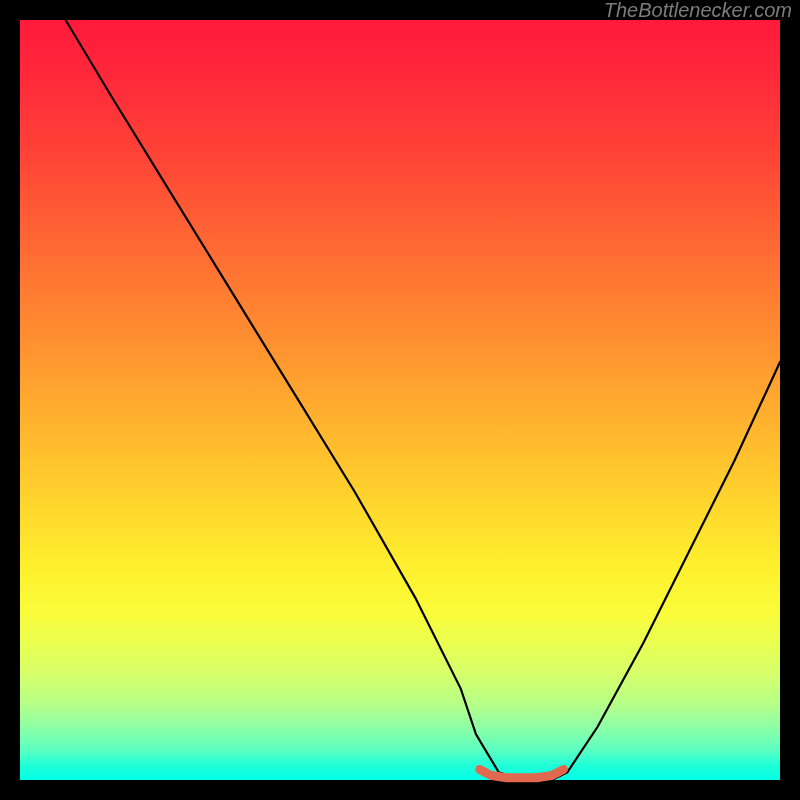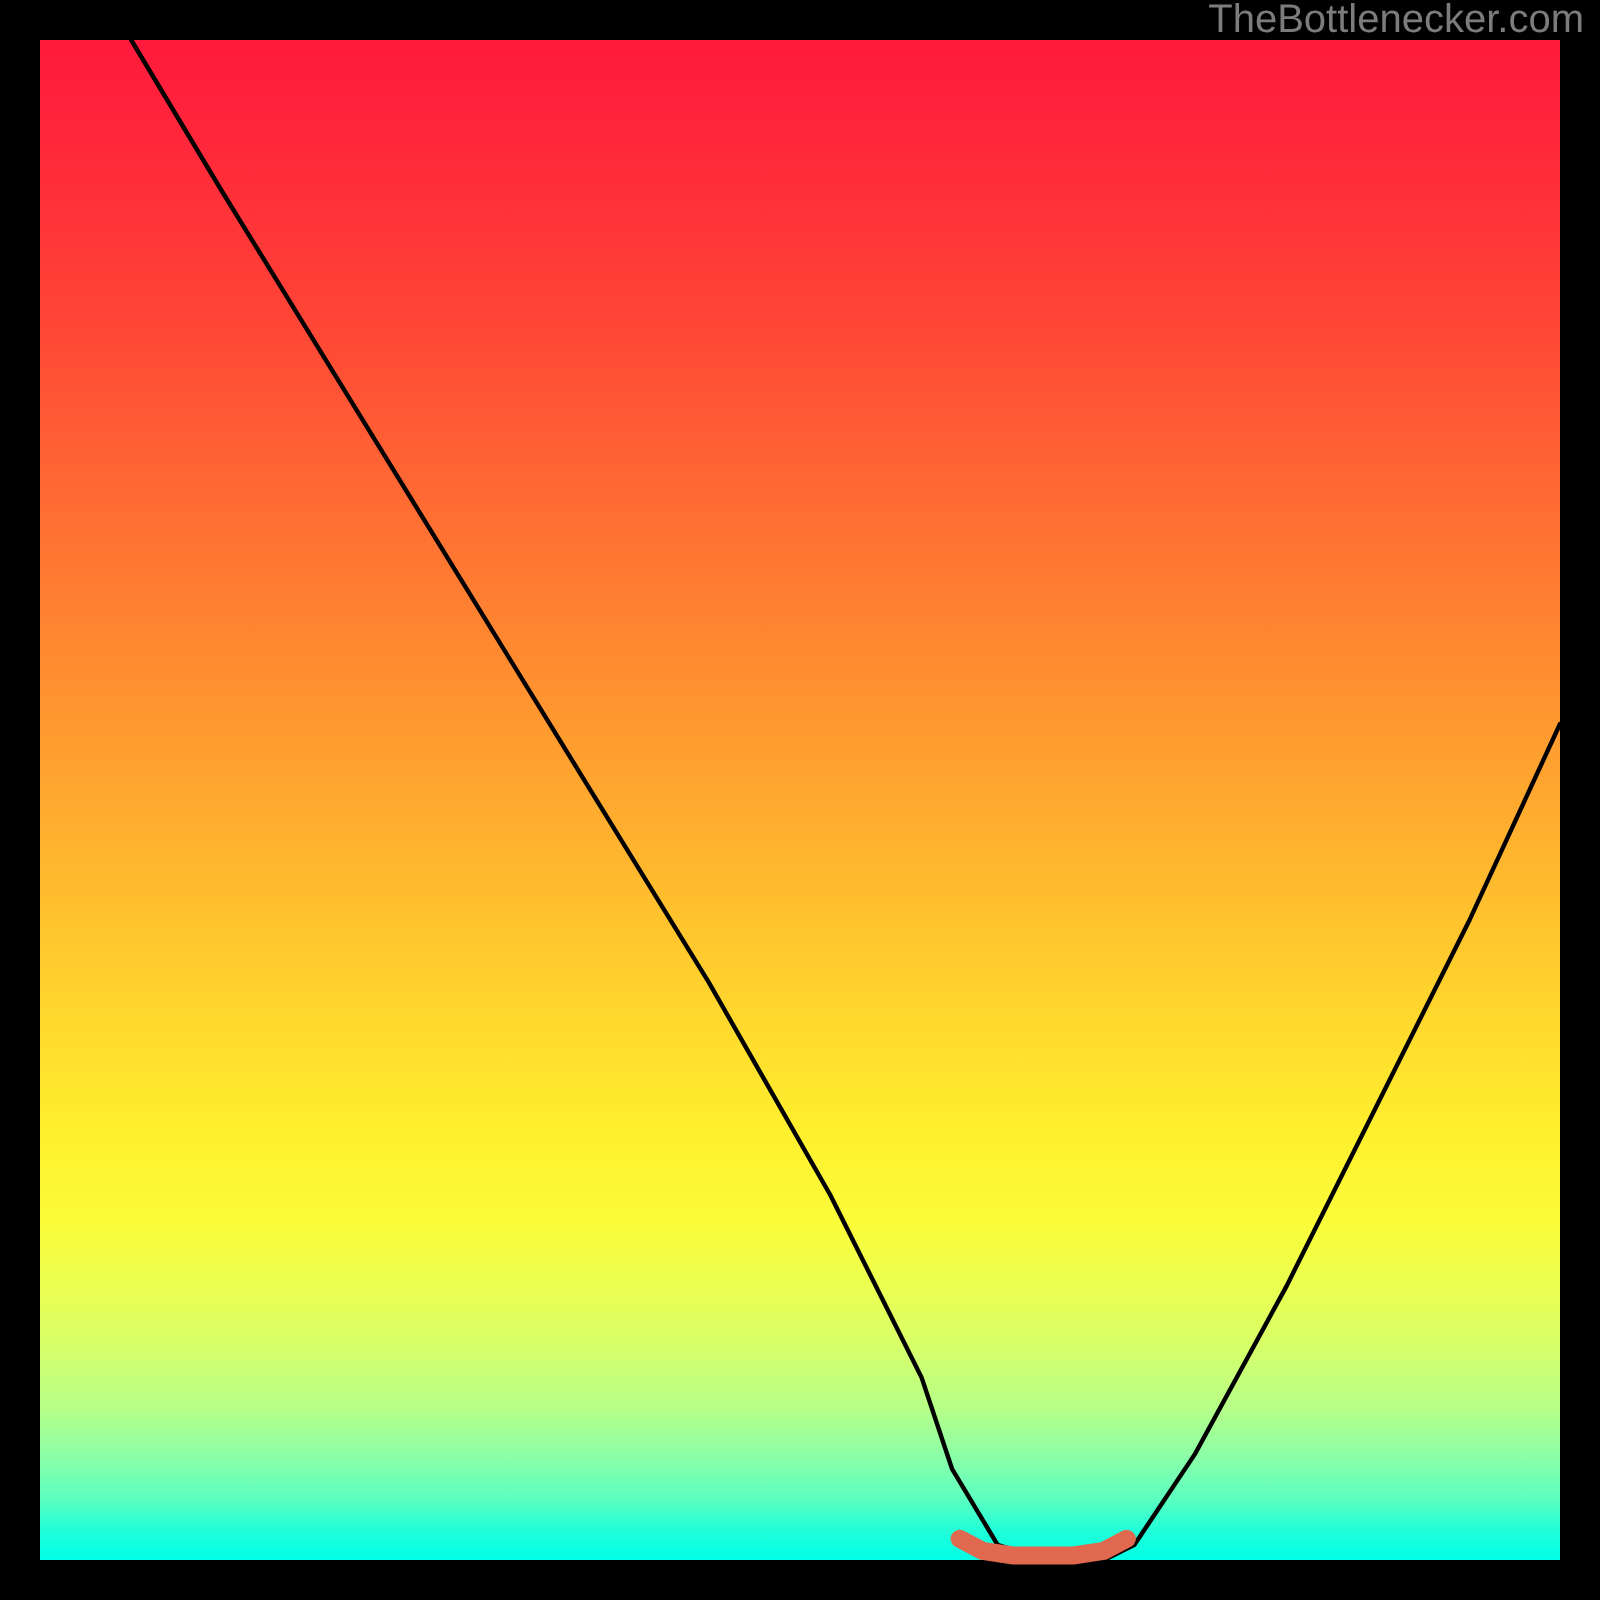--- a/index.html
+++ b/index.html
@@ -9,20 +9,21 @@
     height: 800px;
     background: #000;
     overflow: hidden;
     font-family: Arial, Helvetica, sans-serif;
   }
   .frame {
     position: relative;
     width: 800px;
     height: 800px;
     background: #000;
+    font-style: italic;
   }
   .plot-area {
     position: absolute;
     left: 20px;
     top: 20px;
     width: 760px;
     height: 760px;
     background: linear-gradient(
       to bottom,
       #ff1a3c 0%,

